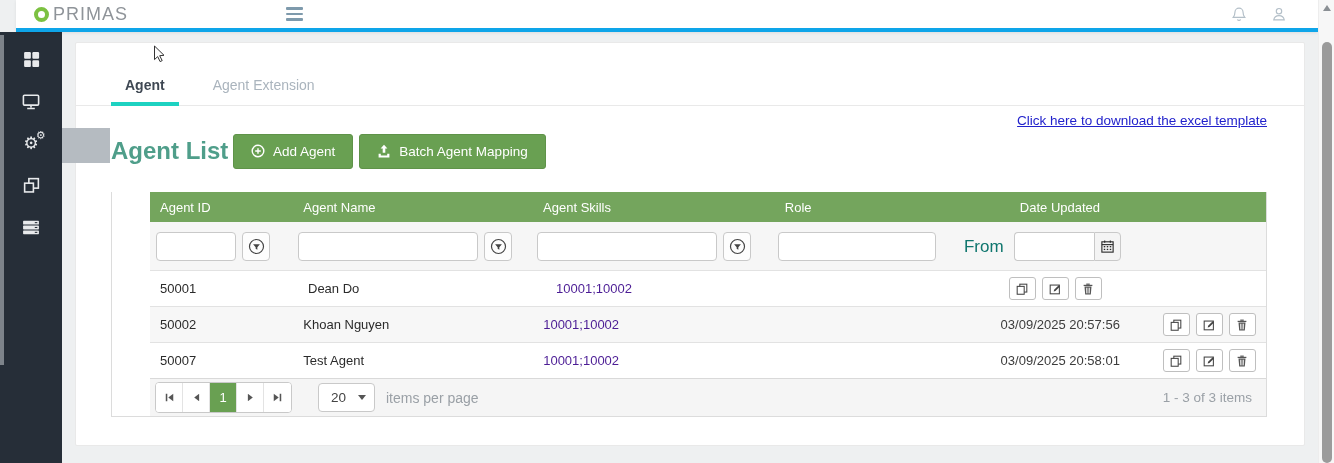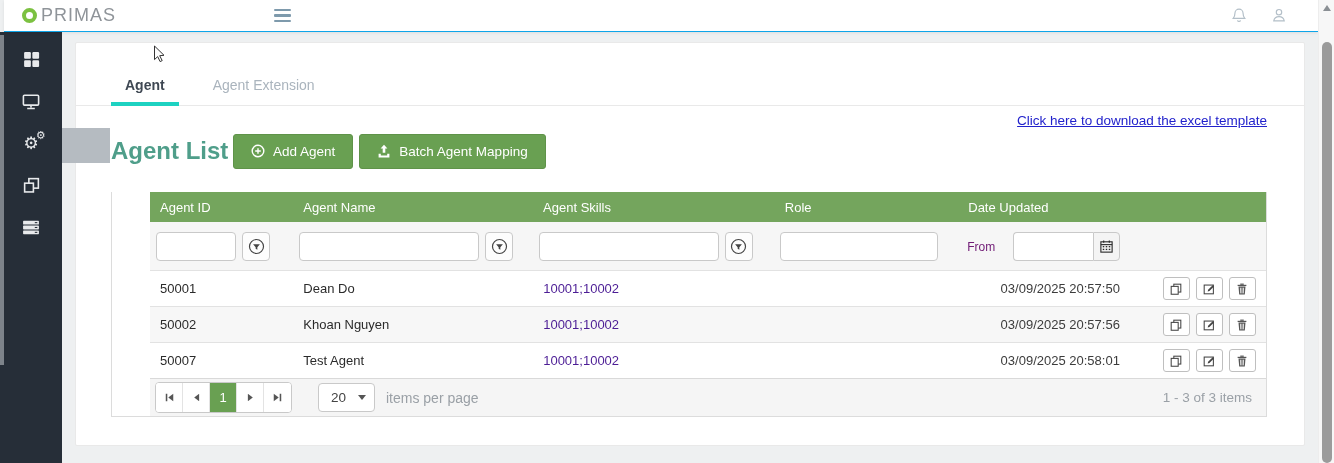--- a/index.html
+++ b/index.html
@@ -1,21 +1,21 @@
 <!DOCTYPE html>
 <html><head>
 <meta charset="utf-8">
 <style>
   * { margin:0; padding:0; box-sizing:border-box; }
   html,body { width:1334px; height:463px; overflow:hidden; }
   body { font-family:"Liberation Sans", sans-serif; background:#eef0f1; position:relative; }
 
   
-  .topbar { position:absolute; top:0; left:4px; right:16px; height:32px; background:#fff;
-            border-bottom:1px solid #0ea5e9; box-shadow:0 1px 3px rgba(0,0,0,.08);
+  .topbar { position:absolute; top:0; left:16px; right:16px; height:32px; background:#fff;
+            border-bottom:4px solid #0ea5e9; box-shadow:0 1px 3px rgba(0,0,0,.08);
             display:flex; align-items:center; z-index:20; }
   .brand { display:flex; align-items:center; margin-left:18px; }
   .brand-ring { width:15px; height:15px; border:4px solid #7cc141; border-radius:50%; }
   .brand-text { font-size:18px; color:#8f9499; letter-spacing:1px; margin-left:4px; font-weight:400; }
   .hamburger { margin-left:158px; width:18px; cursor:pointer; }
   .hamburger span { display:block; width:17px; height:2.5px; background:#7e9aac; margin:3px 0; border-radius:1px; }
   .topbar-right { margin-left:auto; display:flex; align-items:center; gap:22px; margin-right:30px; }
   .top-icon { width:18px; height:18px; display:flex; align-items:center; justify-content:center; cursor:pointer; }
 
   
@@ -57,31 +57,31 @@
   .btn-green { display:flex; align-items:center; gap:8px; background:#69a052; border:1px solid #5f9349;
                color:#fff; font-size:13.5px; height:35px; padding:0 17px; border-radius:3px; cursor:pointer;
                font-family:"Liberation Sans", sans-serif; }
   .btn-green + .btn-green { margin-left:6px; }
 
   
   .grid { margin:22px 37px 0 35px; border:1px solid #dcdcdc; border-top:none; font-size:13px;padding-left:38px; }
   .c1{width:148px}.c2{width:248px}.c3{width:250px}.c4{width:200px}.c5{width:190px}.c6{width:118px}
   .thead { display:flex; align-items:center; height:30px; background:#74a55d; color:#fff; }
   .thead > div { padding-left:10px; }
-  .thead .c5 { padding-left:0; }
+  .thead .c5 { text-align:center; padding-left:0; }
   .filter-row { display:flex; background:#f6f6f6; padding:10px 0 9px; align-items:flex-start; }
   .fcell { display:flex; align-items:center; padding-left:6px; }
   .f-input { height:29px; border:1px solid #c9c9c9; border-radius:4px; background:#fff; padding:0 6px;
              font-size:13px; font-family:"Liberation Sans", sans-serif; color:#333; }
   .w80{width:80px}.w180{width:180px}.w160{width:158px}
   .btn-filter { width:28px; height:29px; margin-left:6px; border:1px solid #c9c9c9; border-radius:4px;
                 background:#fdfdfd; display:flex; align-items:center; justify-content:center; cursor:pointer; }
   .date-col { display:flex; flex-direction:column; gap:7px; align-items:flex-end; padding-right:32px; }
   .date-group { display:flex; align-items:center; }
-  .date-label { font-size:12px; color:#701a75; margin-right:18px; }
+  .date-label { font-size:17px; color:#0f766e; margin-right:10px; }
   .date-input { width:80px; height:29px; border:1px solid #c9c9c9; border-right:none; border-radius:4px 0 0 4px;
                 background:#fff; padding:0 6px; font-size:13px; font-family:"Liberation Sans", sans-serif; }
   .btn-cal { width:27px; height:29px; border:1px solid #c9c9c9; border-radius:0 4px 4px 0; background:#f4f4f4;
              display:flex; align-items:center; justify-content:center; cursor:pointer; }
   .trow { display:flex; align-items:center; height:36px; border-top:1px solid #e2e2e2; background:#fff; }
   .trow.stripe { background:#f7f7f7; }
   .trow > div { padding-left:10px; color:#2b2b2b; }
   .trow .c5 { text-align:center; padding-left:0; color:#3c3c3c; }
   .trow .c6 { display:flex; justify-content:center; gap:6px; padding-left:0; }
   .skills-link { color:#4c1d95; cursor:pointer; }
@@ -277,21 +277,20 @@
           </div>
         </div>
         <div class="c6"></div>
       </div>
 
       <div class="trow">
         <div class="c1">50001</div>
         <div class="c2">Dean Do</div>
         <div class="c3"><span class="skills-link">10001;10002</span></div>
         <div class="c4"></div>
-        <div class="c5">03/09/2025 20:57:50</div>
         <div class="c6">
           <button class="btn-action">
             <svg width="14" height="14" viewBox="0 0 16 16">
               <rect x="5.5" y="2.5" width="8" height="9" fill="#fff" stroke="#444" stroke-width="1.2"></rect>
               <rect x="2.5" y="5" width="8" height="9" fill="#fff" stroke="#444" stroke-width="1.2"></rect>
             </svg>
           </button>
           <button class="btn-action">
             <svg width="14" height="14" viewBox="0 0 16 16">
               <rect x="2.5" y="3.5" width="10.5" height="10" fill="none" stroke="#444" stroke-width="1.2"></rect>

